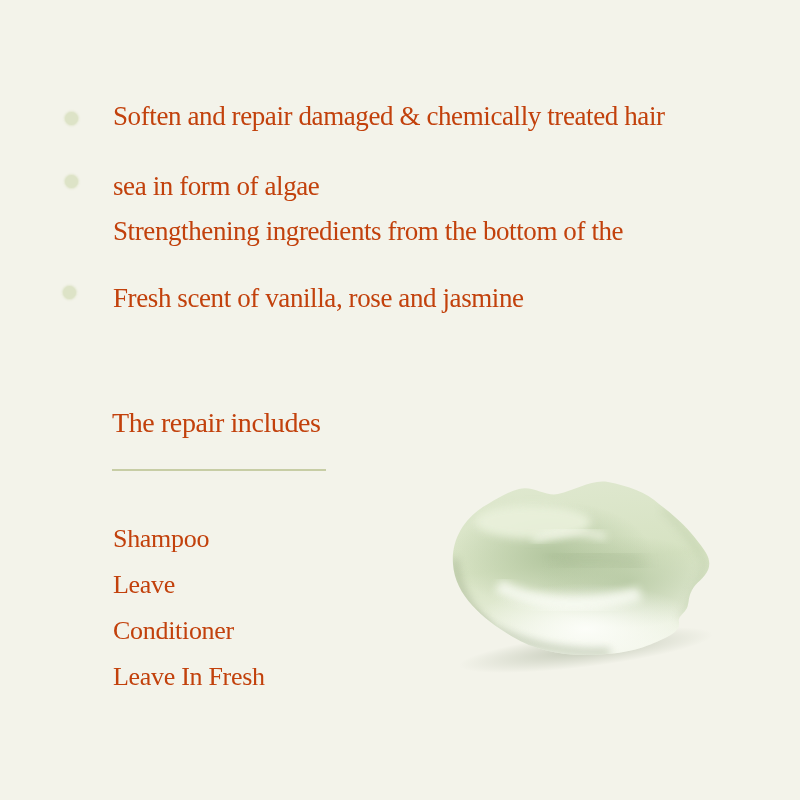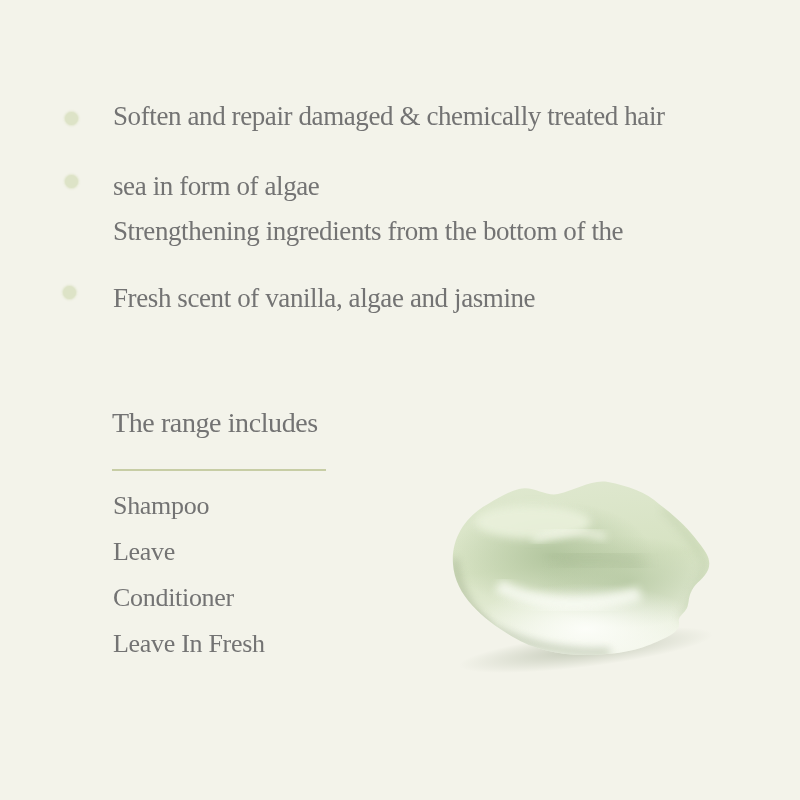--- a/index.html
+++ b/index.html
@@ -2,21 +2,21 @@
 <html><head>
 <meta charset="utf-8">
 <style>
   html,body{margin:0;padding:0;background:#e8e8e0;}
   .page{
     position:relative;
     width:800px;height:800px;
     margin:0 auto;
     background:#f3f3ea;
     font-family:"Liberation Serif","DejaVu Serif",serif;
-    color:#737373;
+    color:#c2410c;
     overflow:hidden;
   }
   .benefit{
     position:absolute;
     left:113px;
     font-size:27px;
     letter-spacing:-0.4px;
   }
   .benefit .line{
     display:block;
@@ -45,21 +45,21 @@
     white-space:nowrap;
   }
   .divider{
     position:absolute;
     left:112px;top:469px;
     width:214px;height:2px;
     background:#c7cda5;
   }
   .range-list{
     position:absolute;
-    left:113px;top:491px;
+    left:113px;top:524px;
     margin:0;padding:0;
     list-style:none;
     font-size:26px;
     letter-spacing:-0.3px;
   }
   .range-list li{
     line-height:30px;
     margin-bottom:16px;
     white-space:nowrap;
   }
@@ -80,24 +80,24 @@
   <div class="benefit b-1">
     <span class="line">Soften and repair damaged &amp; chemically treated hair</span>
   </div>
 
   <div class="benefit b-2">
     <span class="line">sea in form of algae</span>
     <span class="line">Strengthening ingredients from the bottom of the</span>
   </div>
 
   <div class="benefit b-3">
-    <span class="line">Fresh scent of vanilla, algae and jasmine</span>
+    <span class="line">Fresh scent of vanilla, rose and jasmine</span>
   </div>
 
-  <div class="range-heading">The range includes</div>
+  <div class="range-heading">The repair includes</div>
   <div class="divider"></div>
 
   <ul class="range-list">
     <li>Shampoo</li>
     <li>Leave</li>
     <li>Conditioner</li>
     <li>Leave In Fresh</li>
   </ul>
 
   <svg class="swatch" width="290" height="210" viewBox="0 0 290 210" aria-hidden="true">

